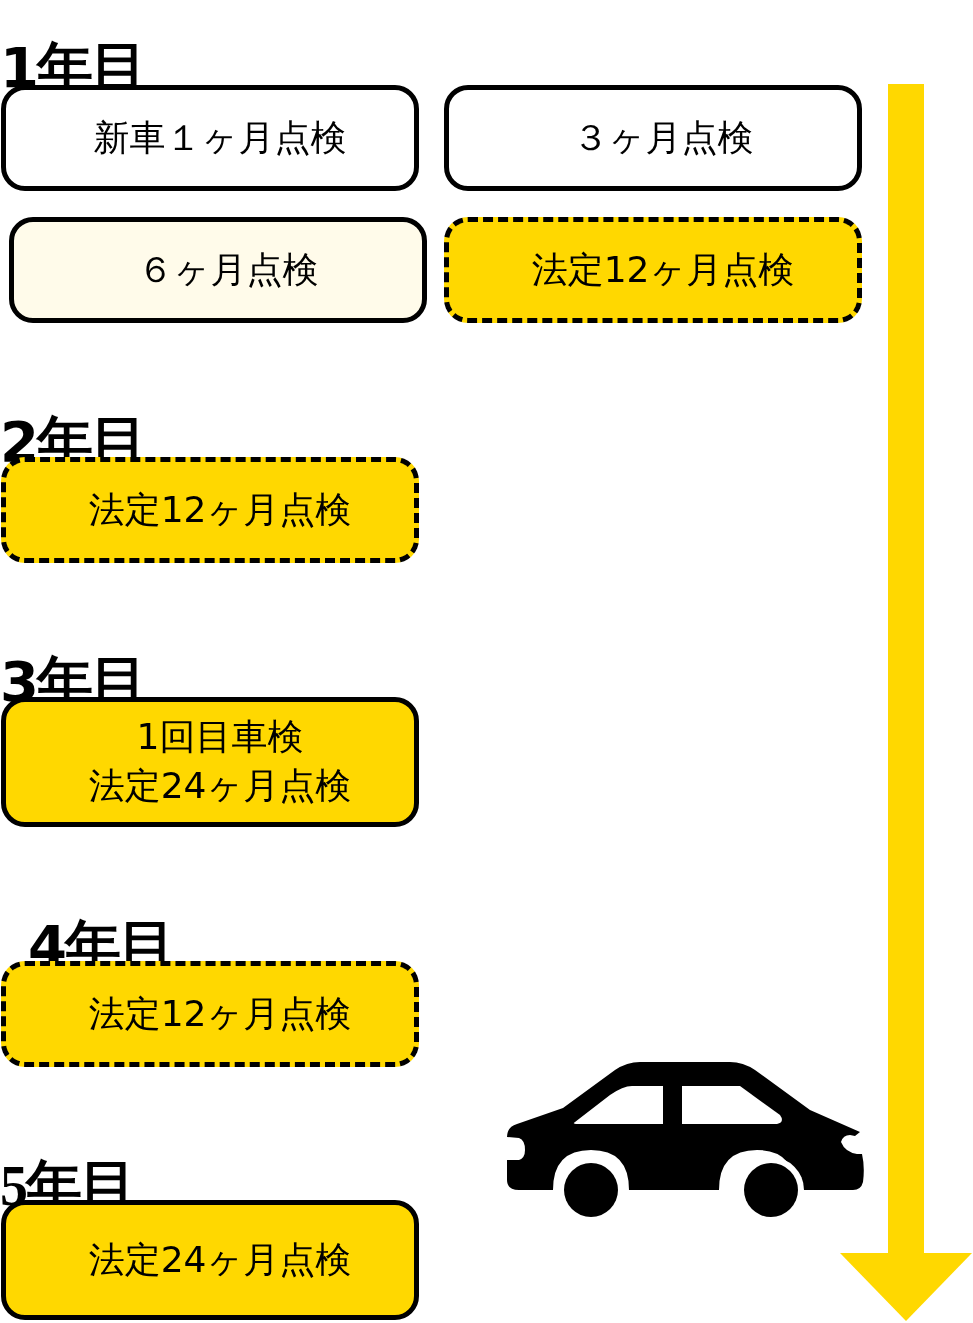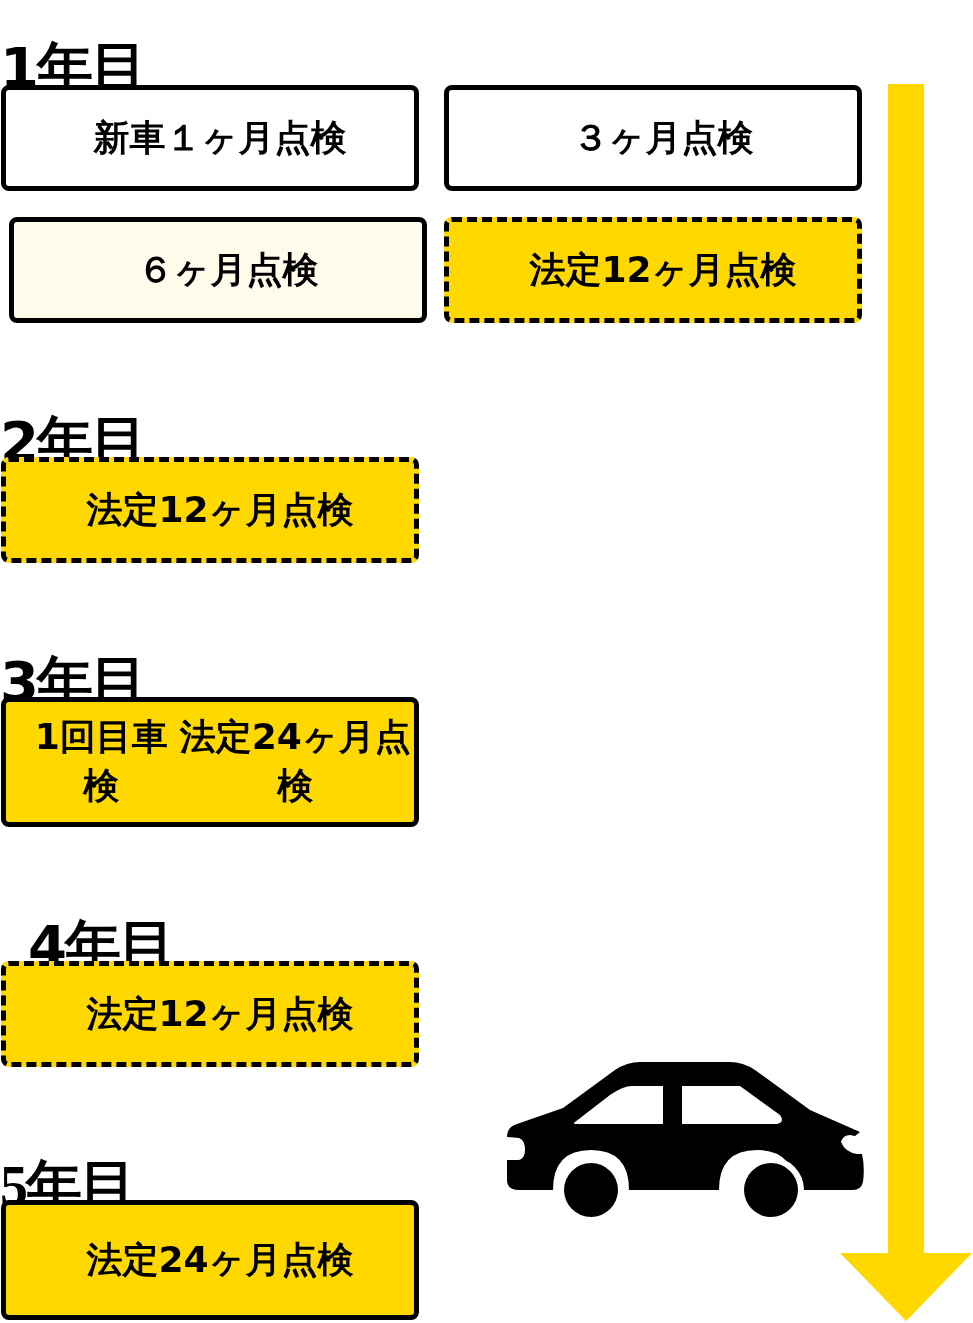--- a/index.html
+++ b/index.html
@@ -1,26 +1,26 @@
 <!DOCTYPE html>
 <html><head>
 <meta charset="utf-8">
 <style>
   html, body { margin:0; padding:0; background:#ffffff; }
   body { width:973px; height:1323px; position:relative; overflow:hidden;
          font-family:"DejaVu Sans","Liberation Sans",sans-serif; color:#000; }
   .year { position:absolute; left:0; font-size:56px; font-weight:bold; line-height:1; letter-spacing:-2px;margin-top:36px; }
-  .box { position:absolute; box-sizing:border-box; border-radius:8px; display:flex;
+  .box { position:absolute; box-sizing:border-box; border-radius:24px; display:flex;
          align-items:center; justify-content:center; text-align:center;
-         font-weight:bold; font-size:36px; line-height:1.2;padding-left:20px; }
+         font-weight:normal; font-size:36px; line-height:1.2;padding-left:20px; }
   .solid-white { background:#ffffff; border:5px solid #000; }
   .solid-cream { background:#fffbea; border:5px solid #000; }
   .dashed-yellow { background:#ffd800; border:5px dashed #000; }
   .solid-yellow { background:#ffd800; border:5px solid #000; }
-  .two-line { flex-direction:row; line-height:1.35; }
+  .two-line { flex-direction:column; line-height:1.35; }
   .arrow-shaft { position:absolute; left:888px; top:84px; width:36px; height:1170px; background:#ffd800; }
   .arrow-head { position:absolute; left:840px; top:1253px; width:0; height:0;
                 border-left:66px solid transparent; border-right:66px solid transparent;
                 border-top:68px solid #ffd800; }
   .car { position:absolute; left:505px; top:1062px; width:362px; height:158px; }
 </style>
 </head>
 <body>
 
 <div>

